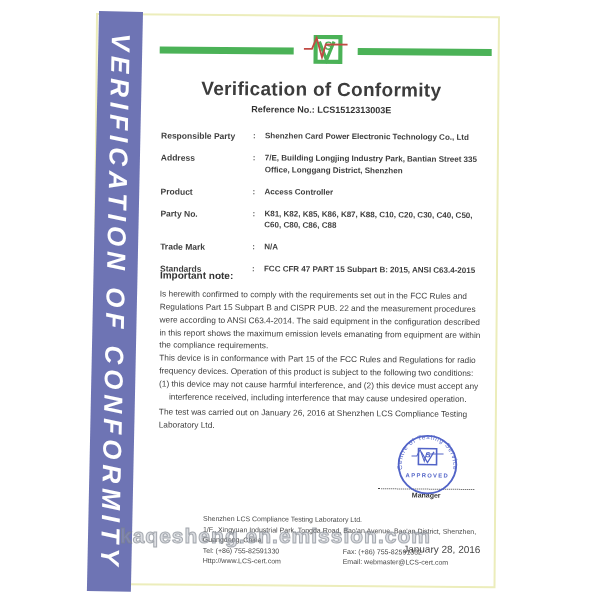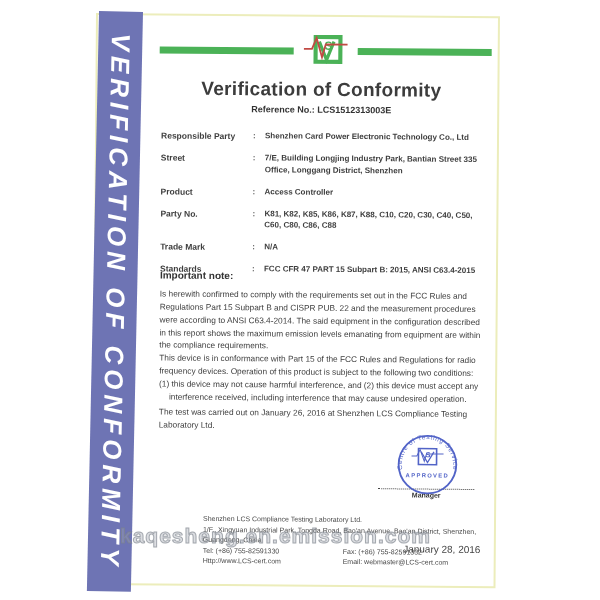--- a/index.html
+++ b/index.html
@@ -94,21 +94,21 @@
     <div class="title">Verification of Conformity</div>
     <div class="reference">Reference No.: LCS1512313003E</div>
 
     <div class="details">
       <div class="row">
         <span class="lbl">Responsible Party</span>
         <span class="colon">:</span>
         <span class="val">Shenzhen Card Power Electronic Technology Co., Ltd</span>
       </div>
       <div class="row">
-        <span class="lbl">Street</span>
+        <span class="lbl">Address</span>
         <span class="colon">:</span>
         <span class="val">7/E, Building Longjing Industry Park, Bantian Street 335 Office, Longgang District, Shenzhen</span>
       </div>
       <div class="row">
         <span class="lbl">Product</span>
         <span class="colon">:</span>
         <span class="val">Access Controller</span>
       </div>
       <div class="row">
         <span class="lbl">Party No.</span>

